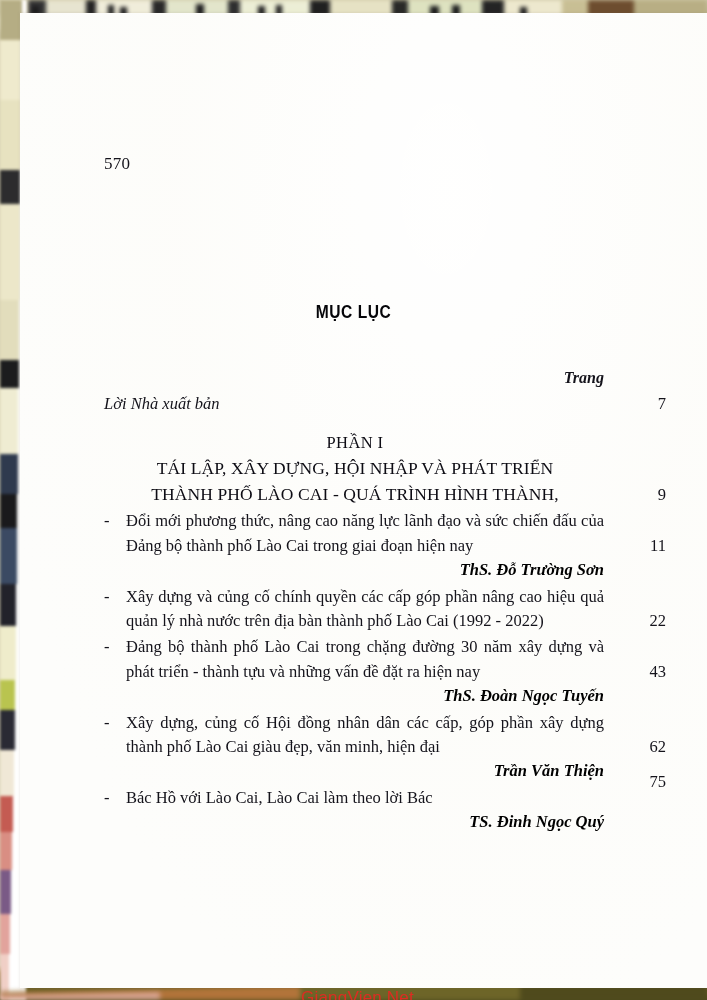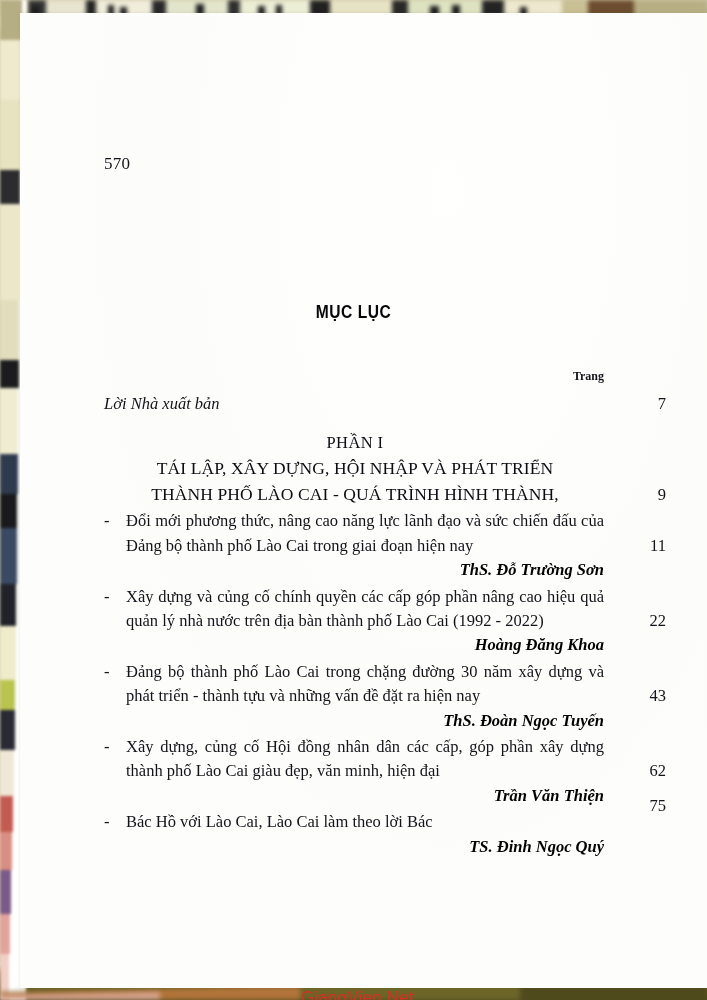--- a/index.html
+++ b/index.html
@@ -117,22 +117,23 @@
     font-size: 19px;
     letter-spacing: 0.6px;
     transform: scaleX(0.82);
     color: #050509;
   }
 
   .col-head {
     position: absolute;
     top: 329px;
     right: 103px;
+    font-style: italic;
     font-weight: 700;
-    font-size: 12px;
+    font-size: 16px;
     color: #14131b;
   }
 
   
   .toc-body {
     position: absolute;
     left: 104px;
     top: 352px;
     width: 502px;
   }
@@ -330,21 +331,20 @@
         </div>
         <div class="author">ThS. Đỗ Trường Sơn</div>
       </div>
 
       <div class="entry">
         <div class="row">
           <div class="row-marker">-</div>
           <div class="row-text">Xây dựng và củng cố chính quyền các cấp góp phần nâng cao hiệu quả quản lý nhà nước trên địa bàn thành phố Lào Cai (1992 - 2022)</div>
           <div class="row-page" style="bottom:0;">22</div>
         </div>
-        <div class="author">Hoàng Đăng Khoa</div>
       </div>
 
       <div class="entry">
         <div class="row">
           <div class="row-marker">-</div>
           <div class="row-text">Đảng bộ thành phố Lào Cai trong chặng đường 30 năm xây dựng và phát triển - thành tựu và những vấn đề đặt ra hiện nay</div>
           <div class="row-page" style="bottom:0;">43</div>
         </div>
         <div class="author">ThS. Đoàn Ngọc Tuyến</div>
       </div>

